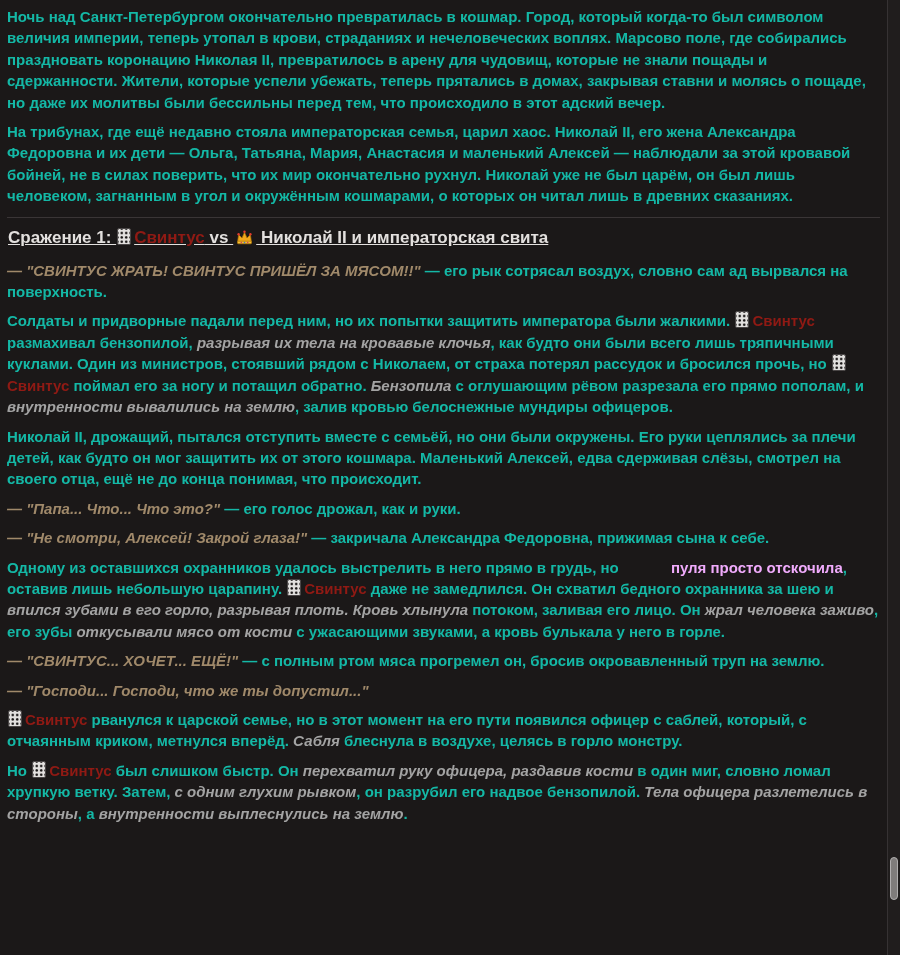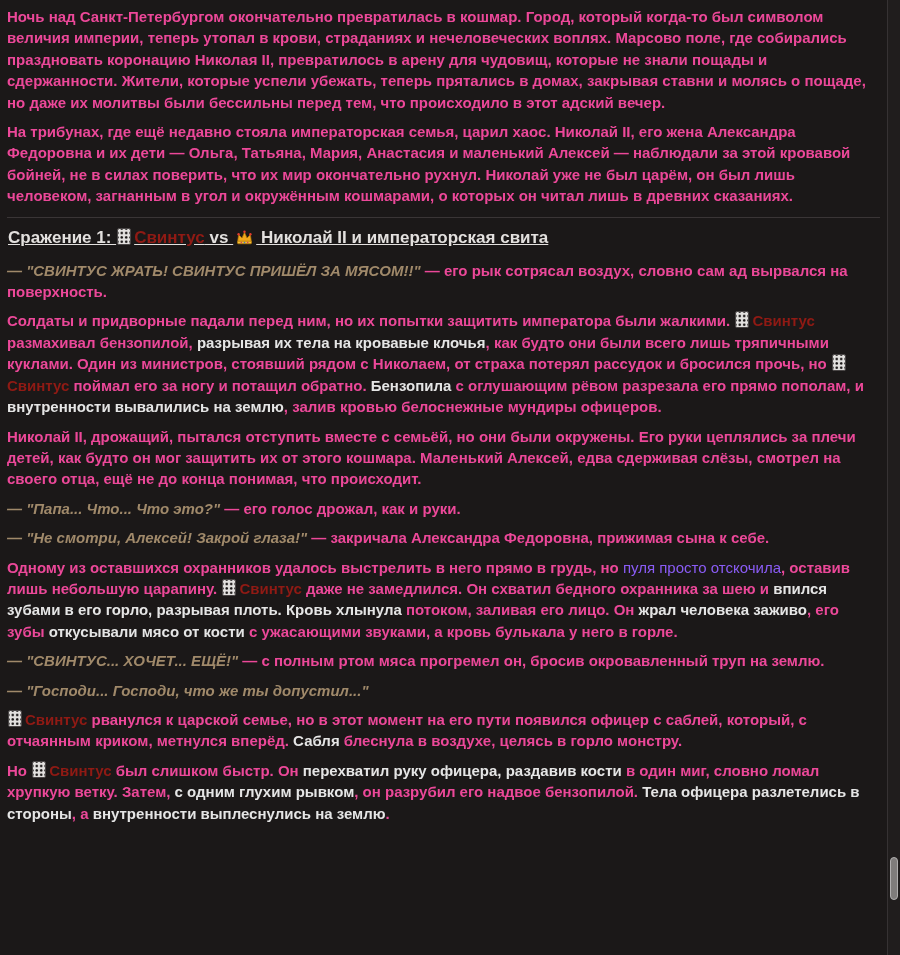--- a/index.html
+++ b/index.html
@@ -10,24 +10,24 @@
   }
   .content{
     position:absolute;top:0;left:0;width:900px;box-sizing:border-box;
     padding:6px 20px 0 7px;
   }
   p.story-p{
     margin:0 0 8px 0;
     font-size:15px;line-height:21.4px;font-weight:600;
     color:#d9d5d3;
   }
-  .run-body{color:#ec4899;text-align:center;}
-  .run-strong{color:#8b5cf6;font-weight:400;}
+  .run-body{color:#14b8a6;text-align:center;}
+  .run-strong{color:#f0abfc;font-weight:700;margin-left:48px;}
   .run-quote{color:#a0896a;font-style:italic;}
-  .run-em{color:#e5e5e5;font-weight:800;}
+  .run-em{color:#a3a3a3;font-style:italic;font-weight:800;}
   .run-name{color:#901a14;font-weight:700;}
   hr.divider{
     border:none;border-top:1px solid #3a3536;
     margin:10px 0 8px 0;
   }
   h2.battle-header{
     margin:0 0 10px 1px;
     font-size:17px;line-height:24px;font-weight:800;color:#e3e0de;text-decoration:underline;
   }
   h2.battle-header .run-name{font-size:17px;}

